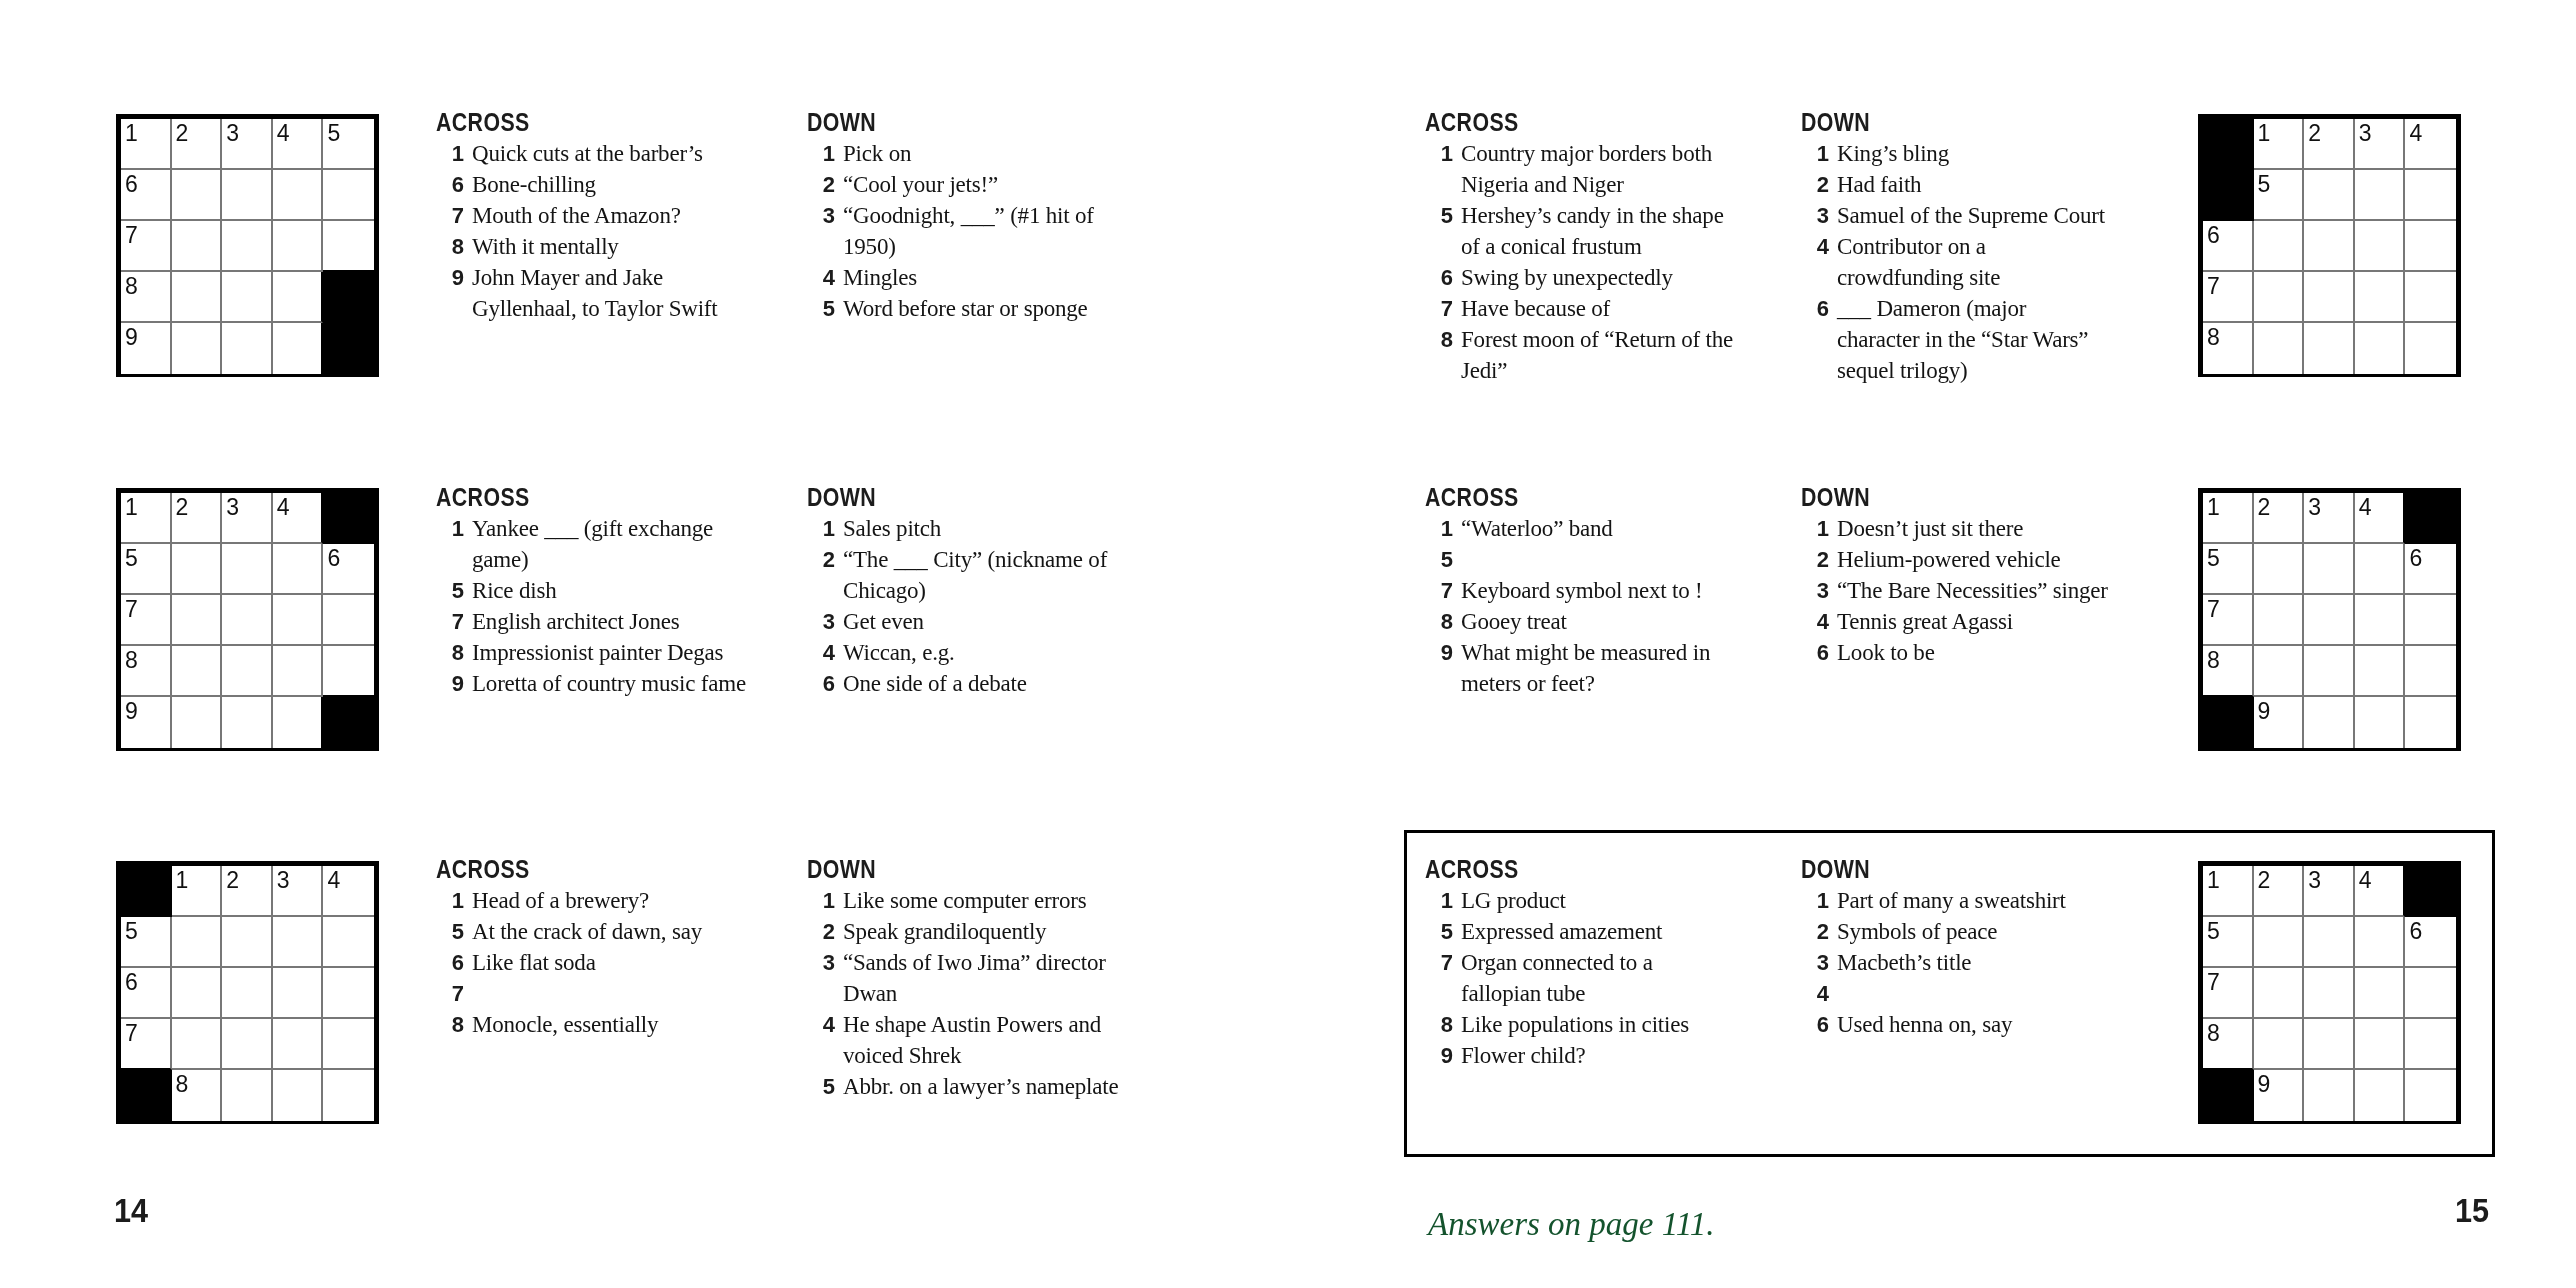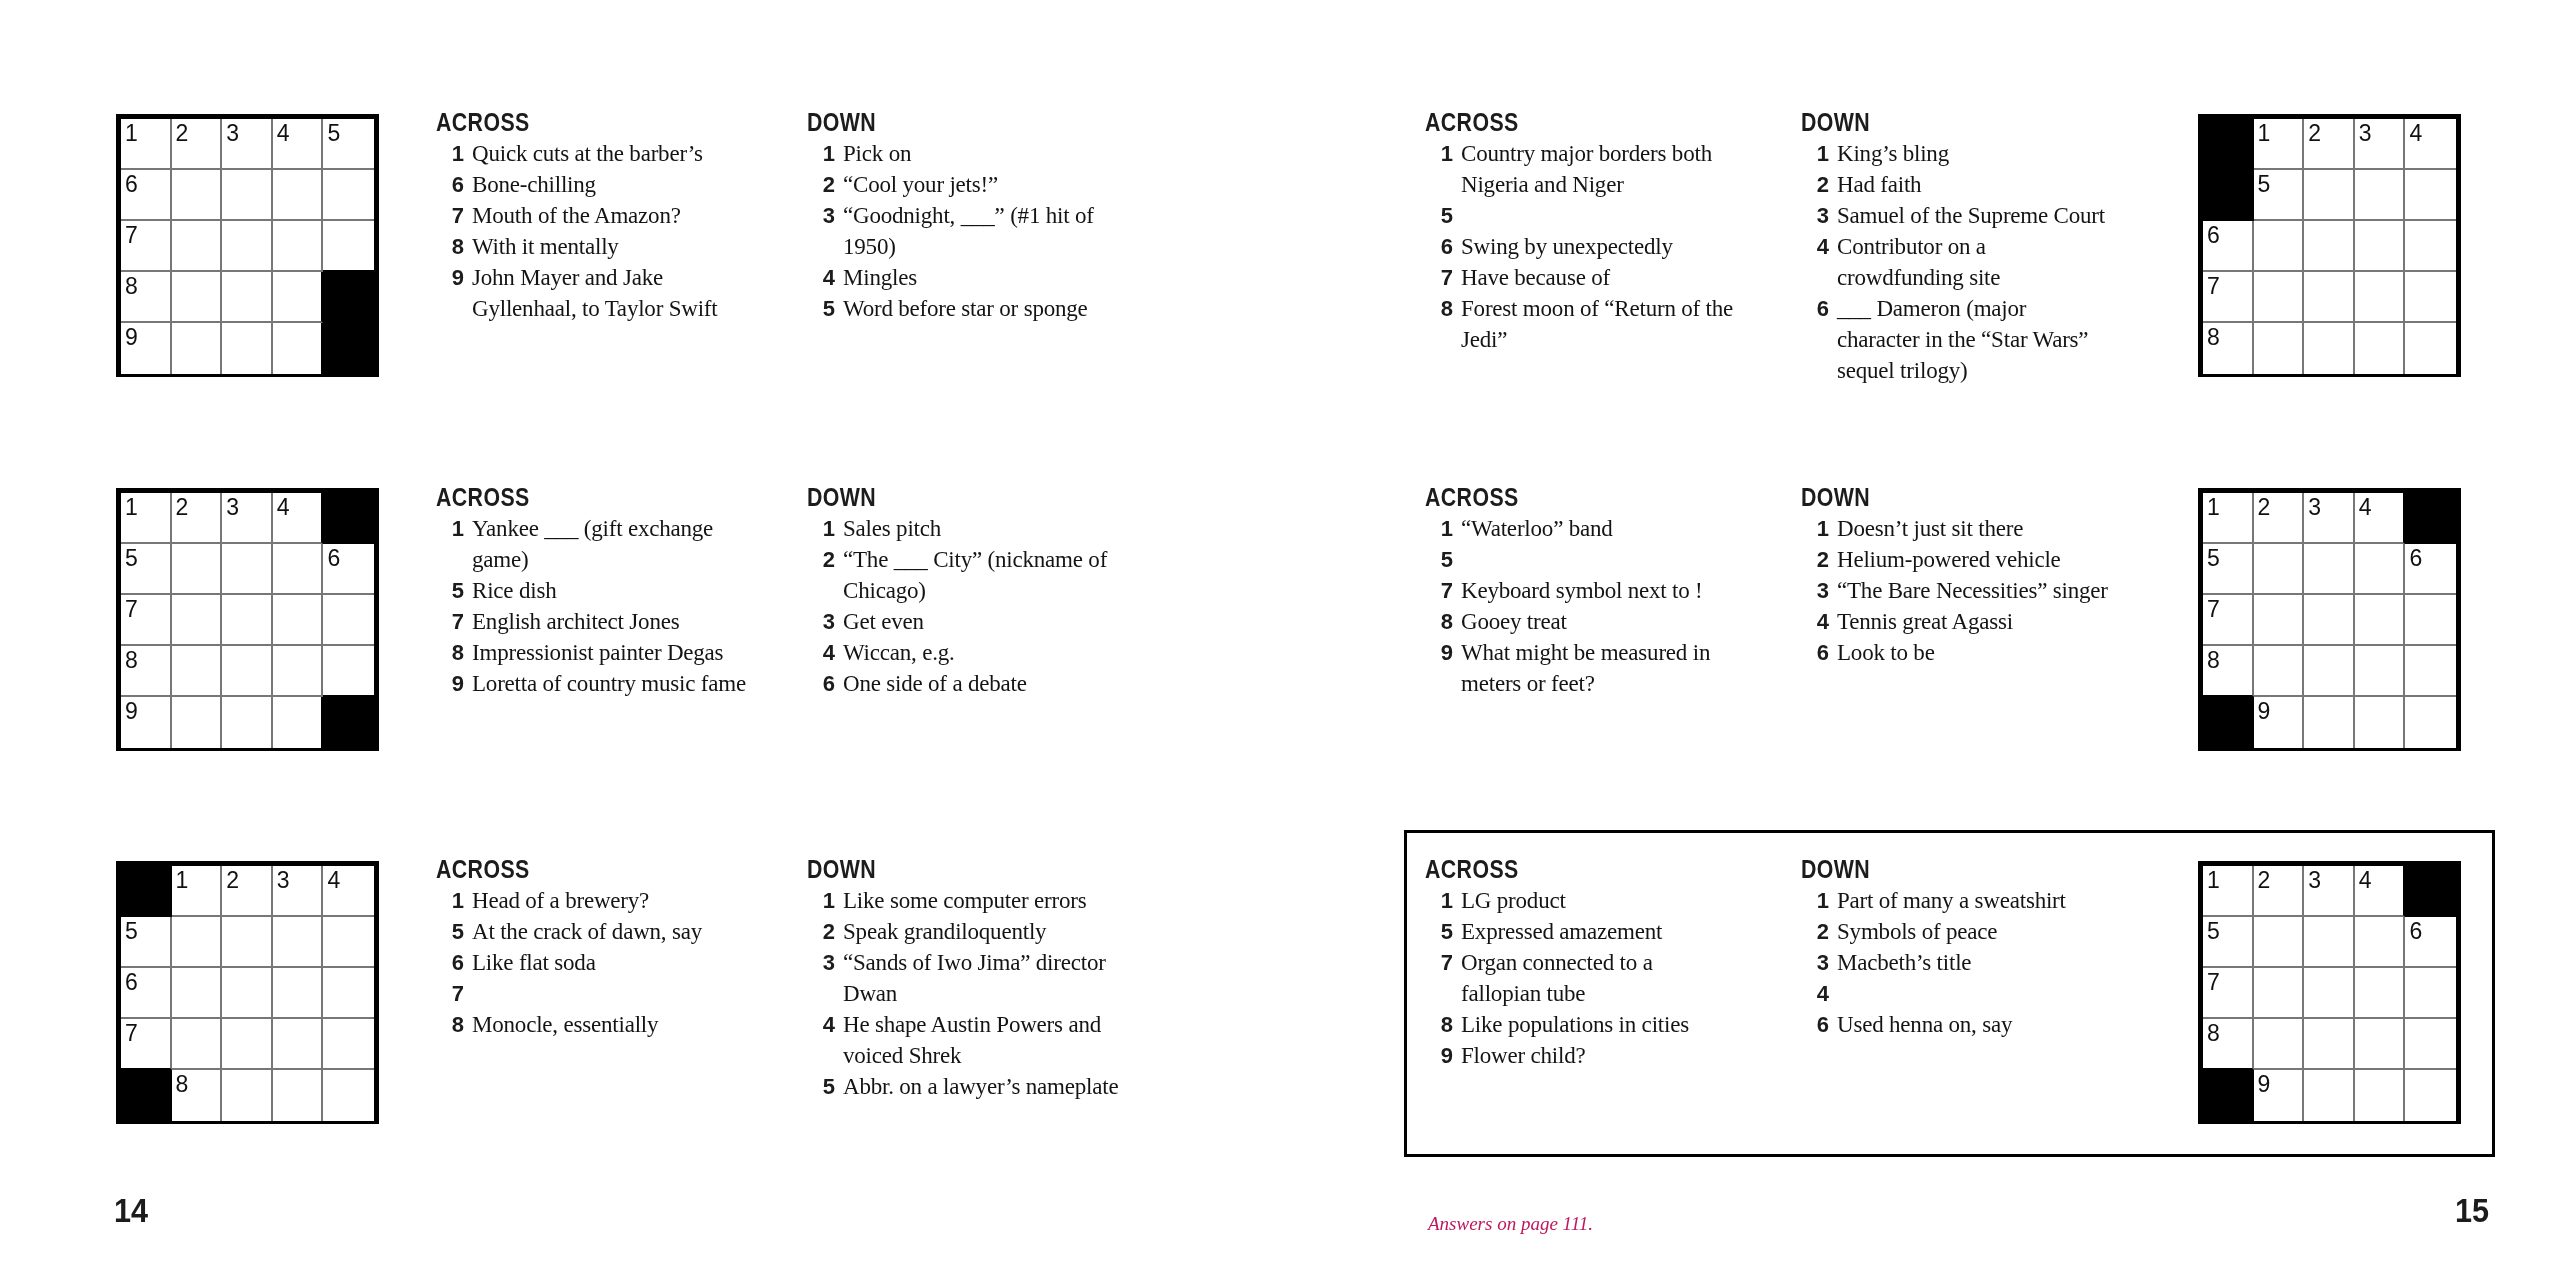--- a/index.html
+++ b/index.html
@@ -93,23 +93,23 @@
   }
   .page-num > span{
     display:inline-block;
     transform:scaleX(0.9);
     transform-origin:left center;
   }
   .footnote{
     position:absolute;
     font-family:"Liberation Serif", serif;
     font-style:italic;
-    font-size:19px;
+    font-size:33px;
     line-height:30px;
-    color:#be185d;
+    color:#14532d;
     white-space:nowrap;
   }
 </style>
 </head>
 <body>
 
 <div class="spread">
   <div id="puzzles">
       <div>
         <div class="clue-col" style="left: 436px; top: 107px;">
@@ -486,20 +486,24 @@
           <div class="clue-header"><span>ACROSS</span></div>
           <div class="clue">
             <span class="cnum">1</span>
             <div class="ctext">
               <div class="cline">Country major borders both</div>
               <div class="cline">Nigeria and Niger</div>
             </div>
           </div>
           <div class="clue">
             <span class="cnum">5</span>
+            <div class="ctext">
+              <div class="cline">Hershey’s candy in the shape</div>
+              <div class="cline">of a conical frustum</div>
+            </div>
           </div>
           <div class="clue">
             <span class="cnum">6</span>
             <div class="ctext">
               <div class="cline">Swing by unexpectedly</div>
             </div>
           </div>
           <div class="clue">
             <span class="cnum">7</span>
             <div class="ctext">

